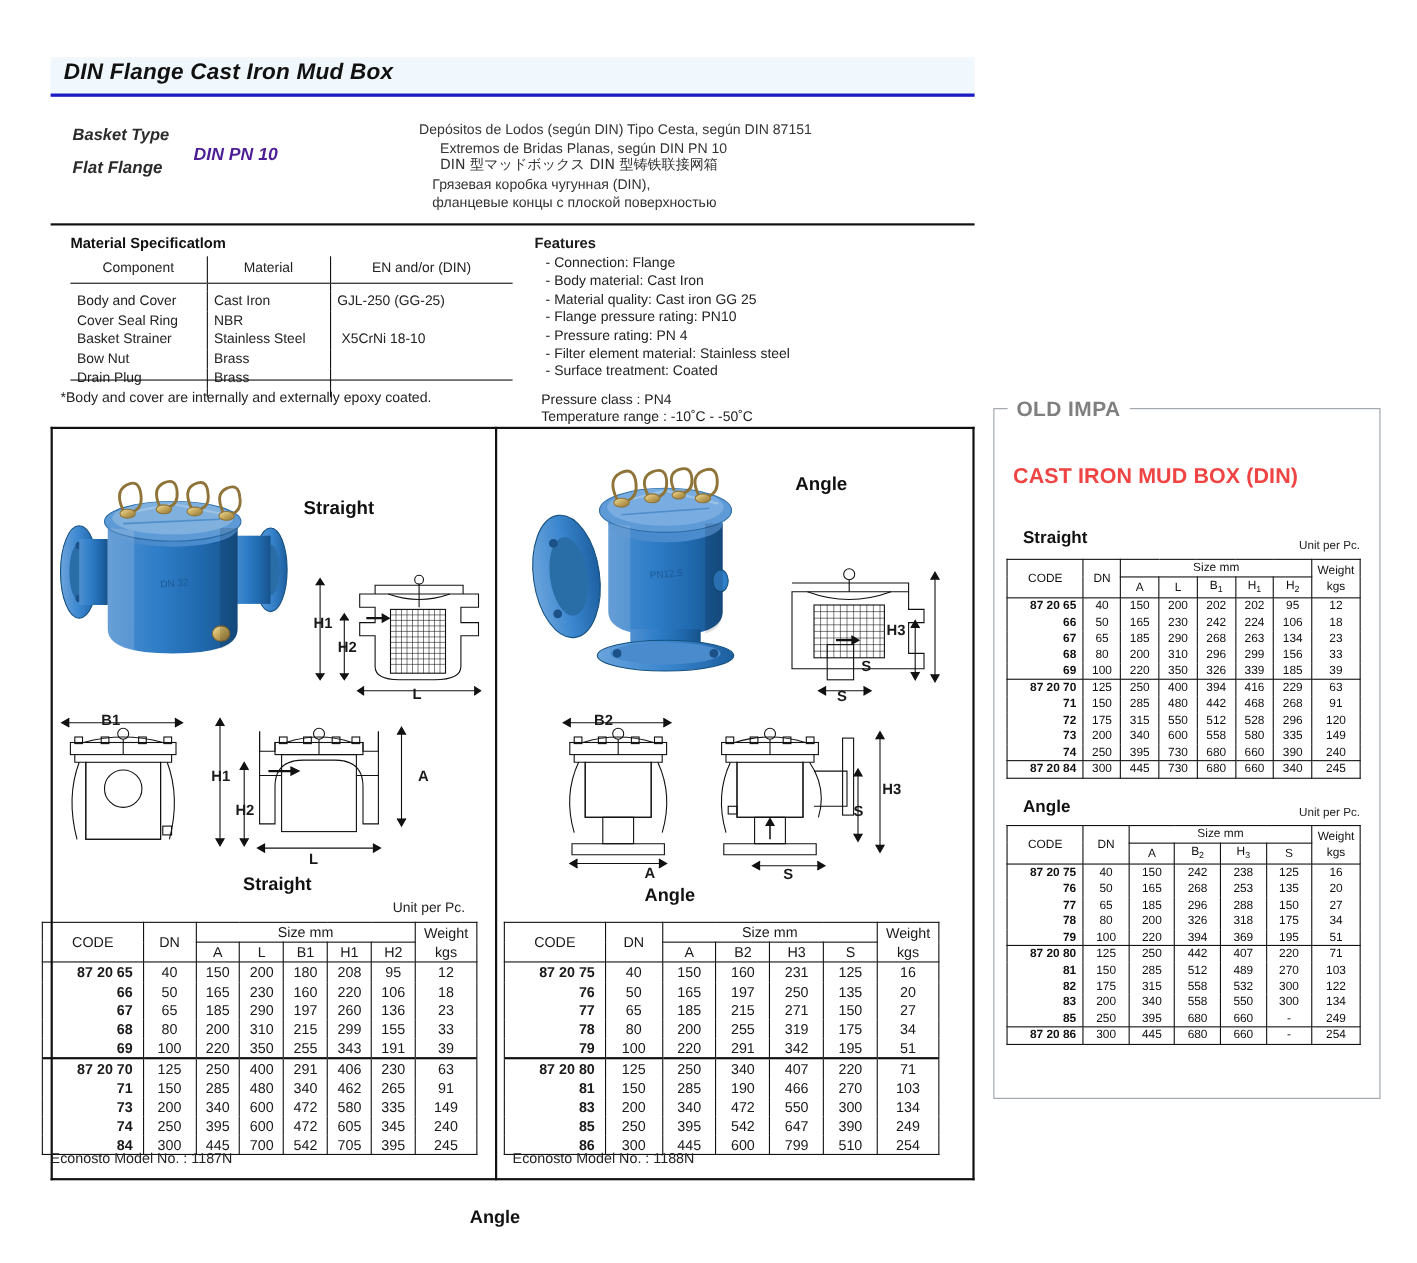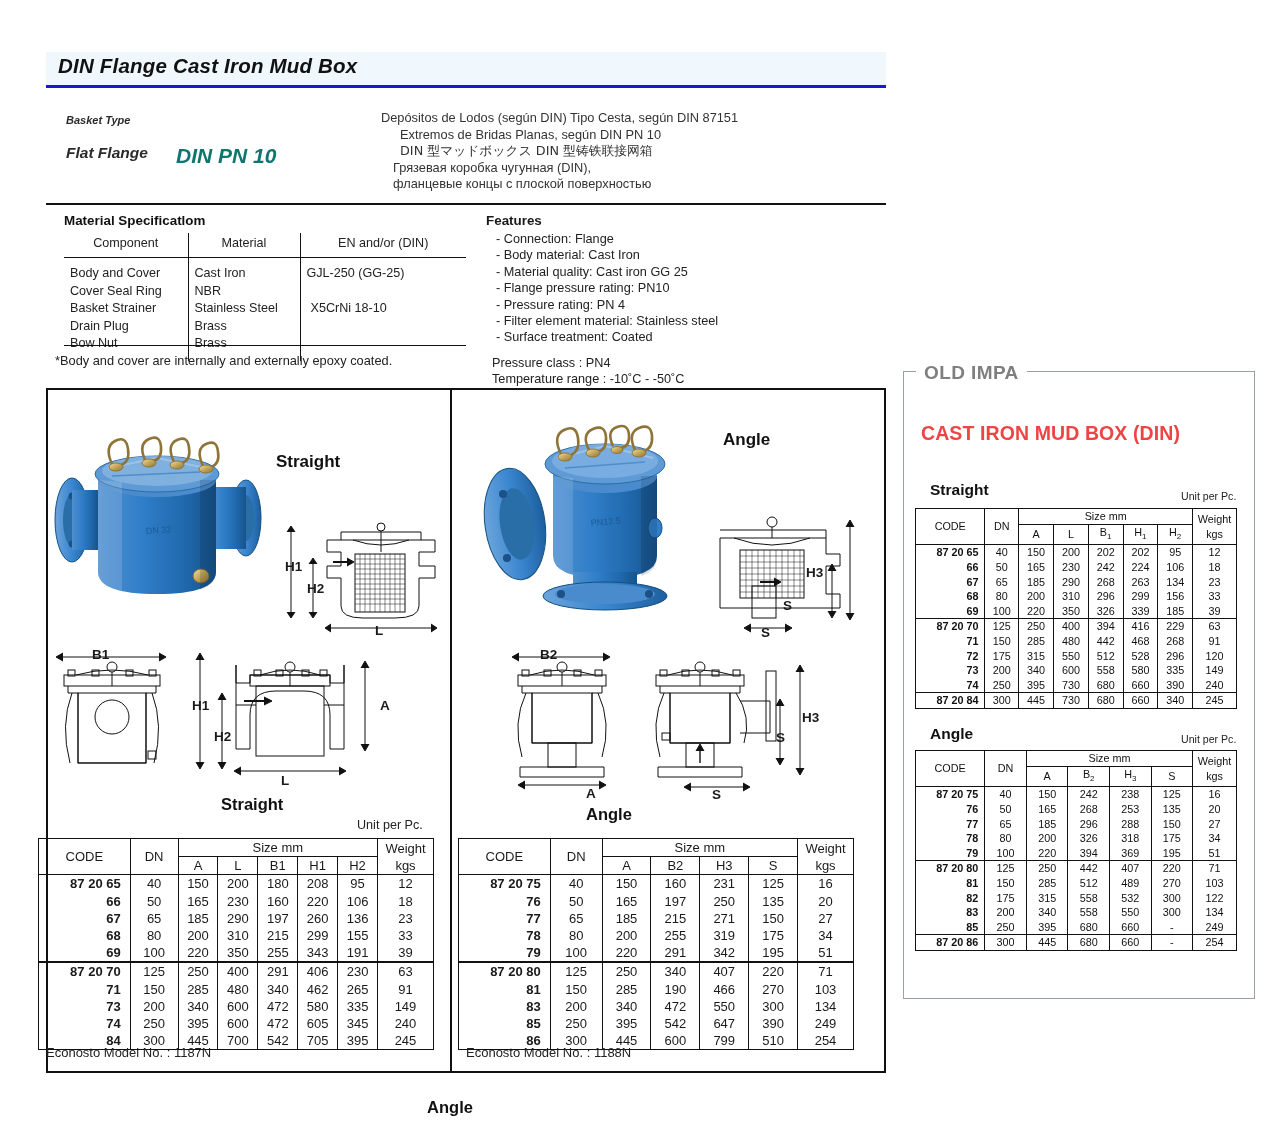--- a/index.html
+++ b/index.html
@@ -27,29 +27,29 @@
     letter-spacing: .2px; color: #111;
   }
   .title-rule {
     position: absolute; left: 46px; top: 85px; width: 840px; height: 3px;
     background: #1b1bc4;
   }
 
   
   .subhead1 {
     position: absolute; left: 66px; top: 114px;
-    font-style: italic; font-weight: bold; font-size: 11px; color: #2b2b2b;
+    font-style: italic; font-weight: bold; font-size: 15px; color: #2b2b2b;
   }
   .subhead2 {
     position: absolute; left: 66px; top: 144px;
     font-style: italic; font-weight: bold; font-size: 15.5px; color: #2b2b2b;
   }
   .subhead2b {
-    position: absolute; left: 176px; top: 144px;
-    font-style: italic; font-weight: bold; font-size: 21px; color: #0f766e;
+    position: absolute; left: 176px; top: 132px;
+    font-style: italic; font-weight: bold; font-size: 16px; color: #4c1d95;
   }
 
   
   .langs { position: absolute; left: 381px; top: 110px; width: 470px; }
   .langs div { font-size: 12.8px; line-height: 16.6px; color: #333; white-space: nowrap; }
   .lang-i1 { margin-left: 0px; }
   .lang-i2 { margin-left: 19px; }
   .lang-i3 { margin-left: 19px; }
   .lang-i4 { margin-left: 12px; }
   .lang-i5 { margin-left: 12px; }
@@ -213,26 +213,26 @@
       <td class="vline">Cover Seal Ring</td>
       <td class="vline">NBR</td>
       <td style="text-align:left;padding-left:10px"></td>
     </tr>
     <tr>
       <td class="vline">Basket Strainer</td>
       <td class="vline">Stainless Steel</td>
       <td style="text-align:left;padding-left:10px">X5CrNi 18-10</td>
     </tr>
     <tr>
-      <td class="vline">Drain Plug</td>
+      <td class="vline">Bow Nut</td>
       <td class="vline">Brass</td>
       <td style="text-align:left;padding-left:10px"></td>
     </tr>
     <tr>
-      <td class="vline">Bow Nut</td>
+      <td class="vline">Drain Plug</td>
       <td class="vline">Brass</td>
       <td style="text-align:left;padding-left:10px"></td>
     </tr>
     <tr style="height:8px">
           <td class="vline"></td>
           <td class="vline"></td>
           <td></td>
         </tr>
   </tbody>
     </table>

